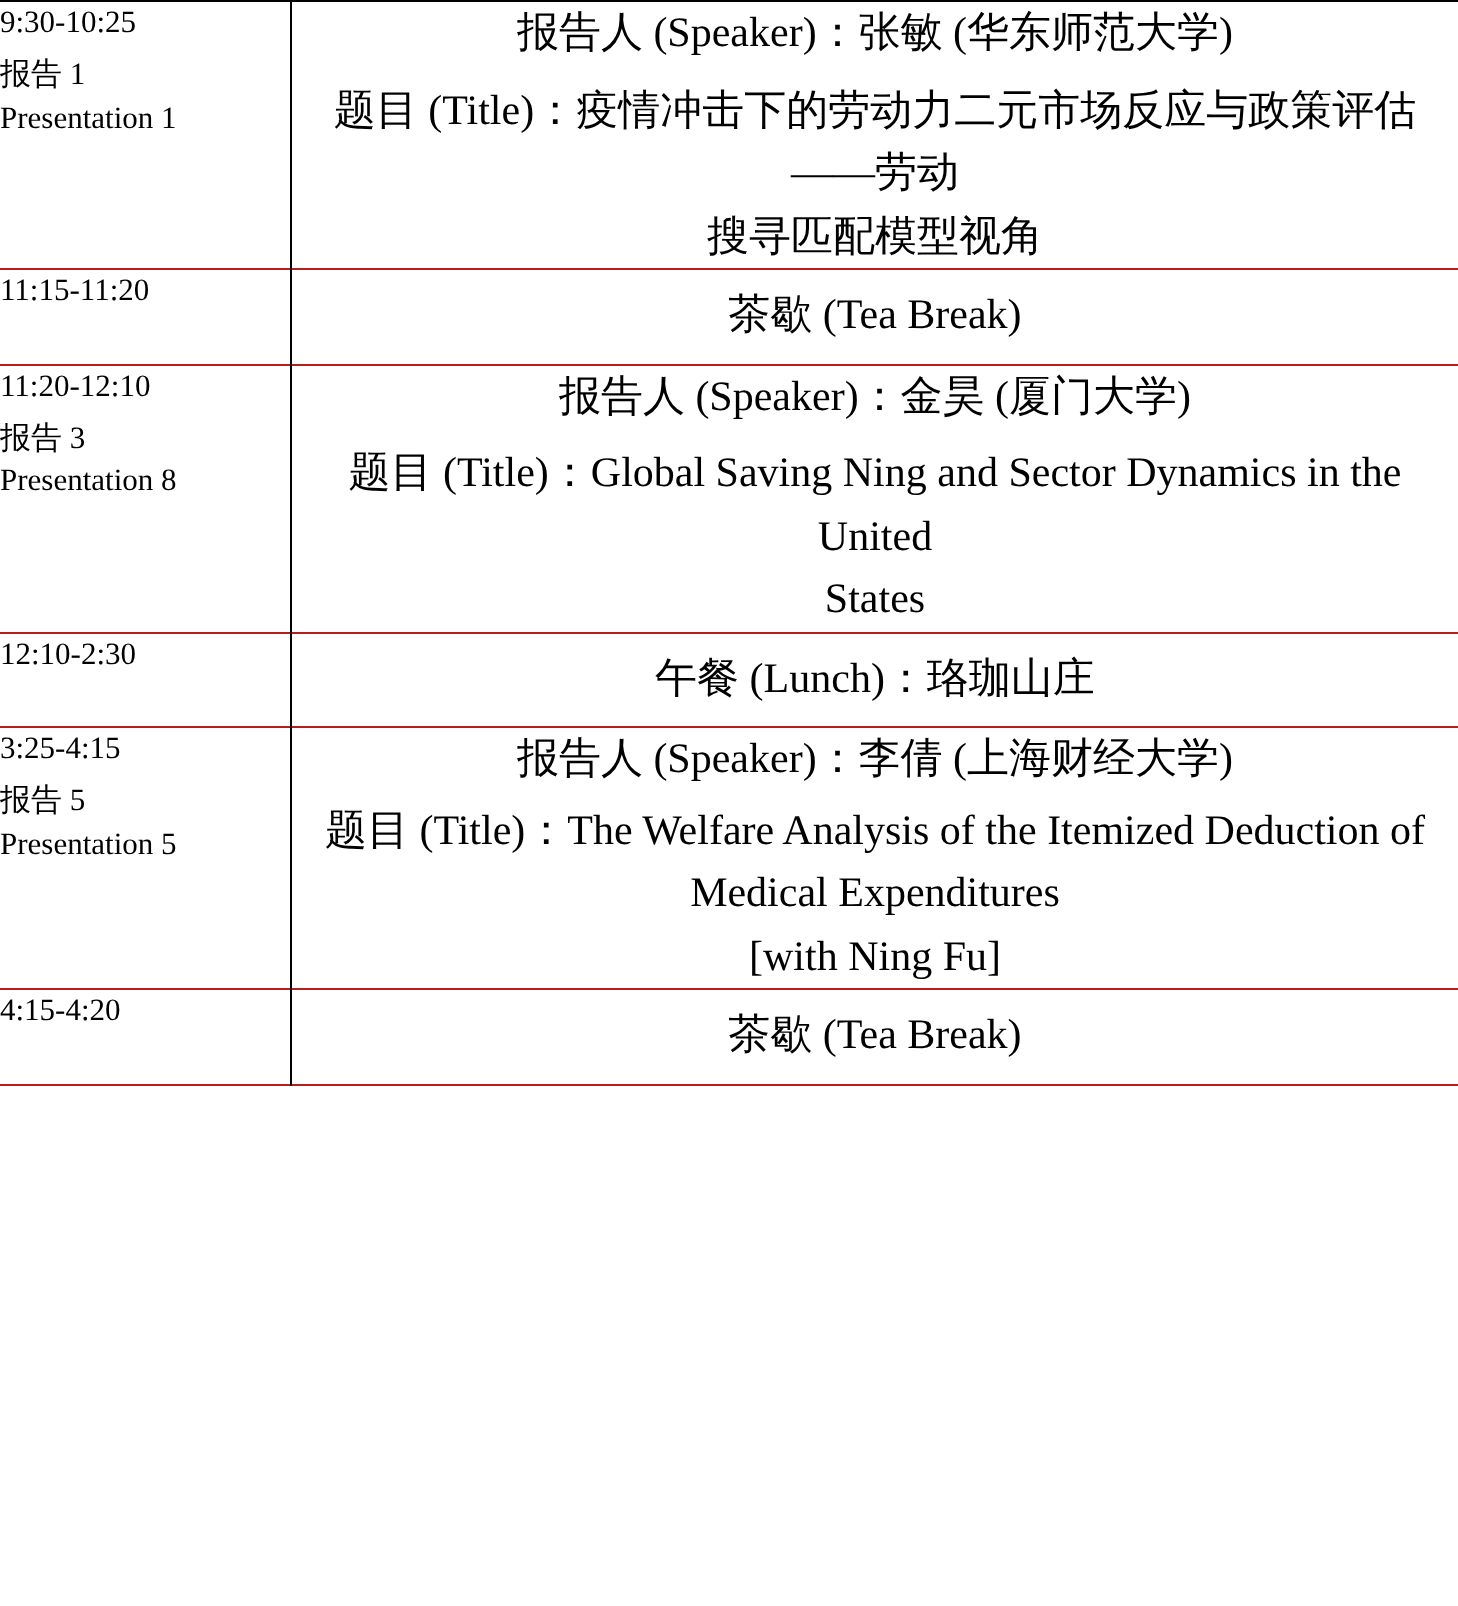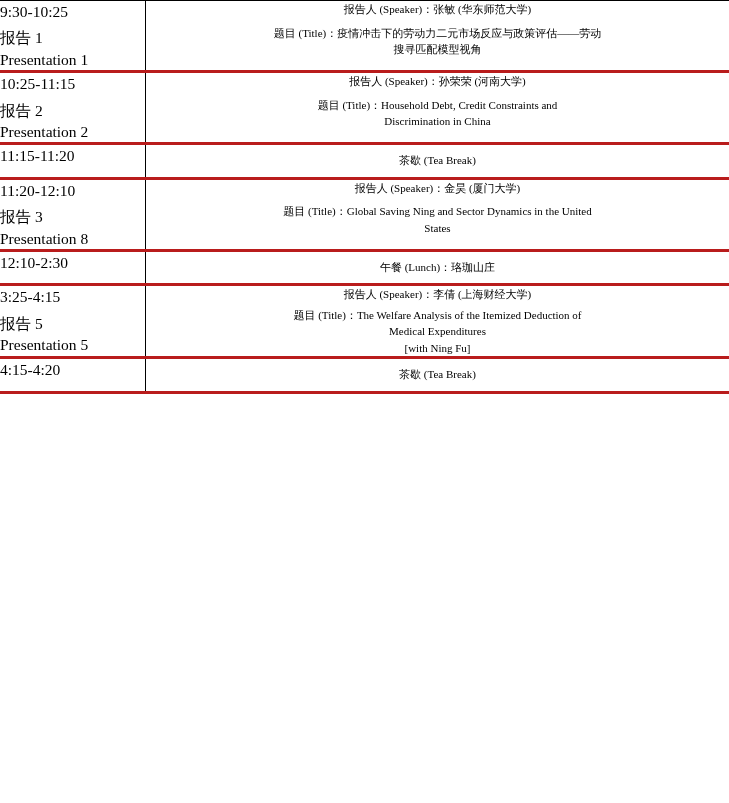--- a/index.html
+++ b/index.html
@@ -14,21 +14,21 @@
     color: #000000;
     overflow: hidden;
   }
   .schedule {
     width: 729px;
     border-collapse: collapse;
     table-layout: fixed;
   }
   .schedule tr {
     border-top: 1px solid #000000;
-    border-bottom: 3px solid #b91c1c;
+    border-bottom: 1px solid #b91c1c;
     margin-top: 16px;
   }
   .schedule td {
     vertical-align: top;
     padding: 0;
   }
   .time-cell {
     width: 145px;
     border-right: 1px solid #000000;
     padding: 6px 0 7px 8px;
@@ -39,21 +39,21 @@
   .time-cell .tline {
     display: block;
     white-space: nowrap;
   }
   .time-cell .tline.gap {
     margin-top: 5px;
   }
   .detail-cell {
     padding: 6px 10px 7px 10px;
     text-align: center;
-    font-size: 11px;
+    font-size: 21px;
     line-height: 1.5;
   }
   .detail-cell .dline {
     display: block;
   }
   .detail-cell .dline.second {
     margin-top: 7px;
   }
   .single-row .detail-cell {
     padding-top: 7px;
@@ -72,32 +72,20 @@
         <span class="tline gap">报告 1</span>
         <span class="tline">Presentation 1</span>
       </td>
       <td class="detail-cell">
         <span class="dline">报告人 (Speaker)：张敏 (华东师范大学)</span>
         <span class="dline second">题目 (Title)：疫情冲击下的劳动力二元市场反应与政策评估——劳动</span>
         <span class="dline">搜寻匹配模型视角</span>
       </td>
     </tr>
 
-    <tr>
-      <td class="time-cell">
-        <span class="tline">10:25-11:15</span>
-        <span class="tline gap">报告 2</span>
-        <span class="tline">Presentation 2</span>
-      </td>
-      <td class="detail-cell">
-        <span class="dline">报告人 (Speaker)：孙荣荣 (河南大学)</span>
-        <span class="dline second">题目 (Title)：Household Debt, Credit Constraints and</span>
-        <span class="dline">Discrimination in China</span>
-      </td>
-    </tr>
 
     <tr class="single-row">
       <td class="time-cell">
         <span class="tline">11:15-11:20</span>
       </td>
       <td class="detail-cell">
         <span class="dline">茶歇 (Tea Break)</span>
       </td>
     </tr>
 

